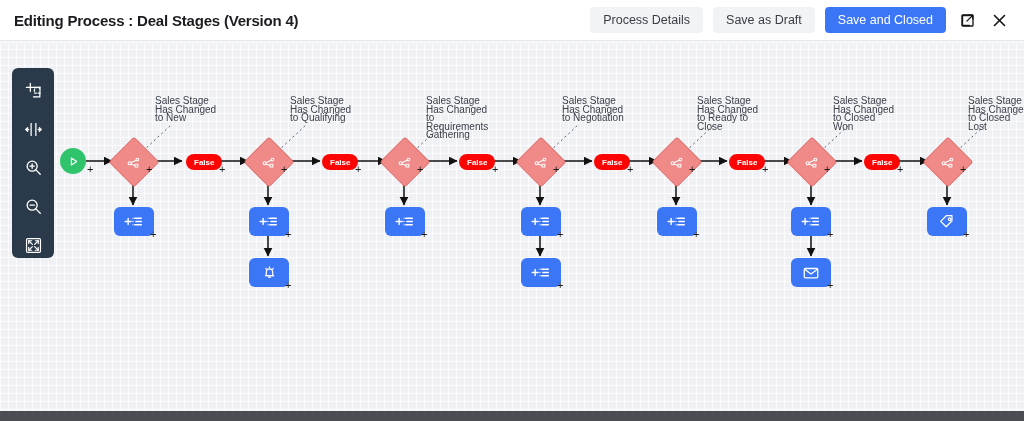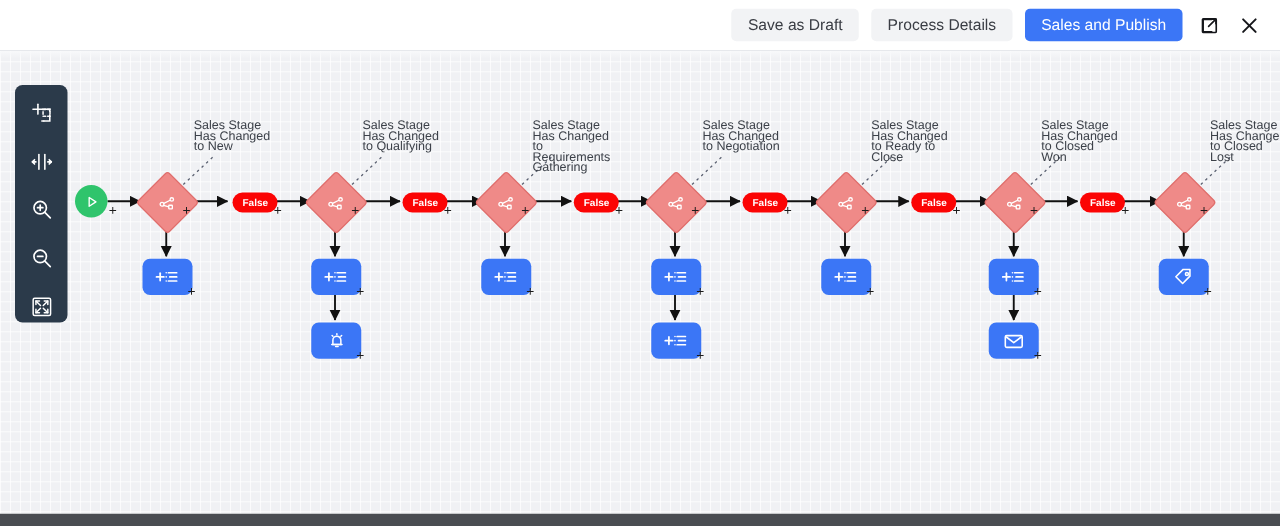--- a/index.html
+++ b/index.html
@@ -97,24 +97,25 @@
     font-family:"Liberation Sans", sans-serif;cursor:pointer;user-select:none;
   }
   svg.edges{position:absolute;left:0;top:0;width:1024px;height:370px;pointer-events:none;}
 </style>
 </head>
 <body>
 
 <div class="app">
 
   <div class="header">
+    <div class="title">Editing Process : Deal Stages (Version 4)</div>
     <div class="header-actions">
+      <button class="btn btn-ghost">Process Details</button>
       <button class="btn btn-ghost">Save as Draft</button>
-      <button class="btn btn-ghost">Process Details</button>
-      <button class="btn btn-primary">Sales and Publish</button>
+      <button class="btn btn-primary">Save and Closed</button>
       <button class="icon-btn">
         <svg width="15" height="15" viewBox="0 0 24 24" fill="none" stroke="#15161a" stroke-width="2.1" stroke-linecap="round" stroke-linejoin="round">
           <path d="M4 9v11h11"></path>
             <path d="M4 9V4h11"></path>
             <path d="M4 20V4h16v16H4z" opacity="0"></path>
           <rect x="3.2" y="3.2" width="17.6" height="17.6" rx="1.4"></rect>
           <path d="M11 13 20 4"></path>
             <path d="M14.5 3.6H20.4V9.5"></path>
         </svg>
       </button>

